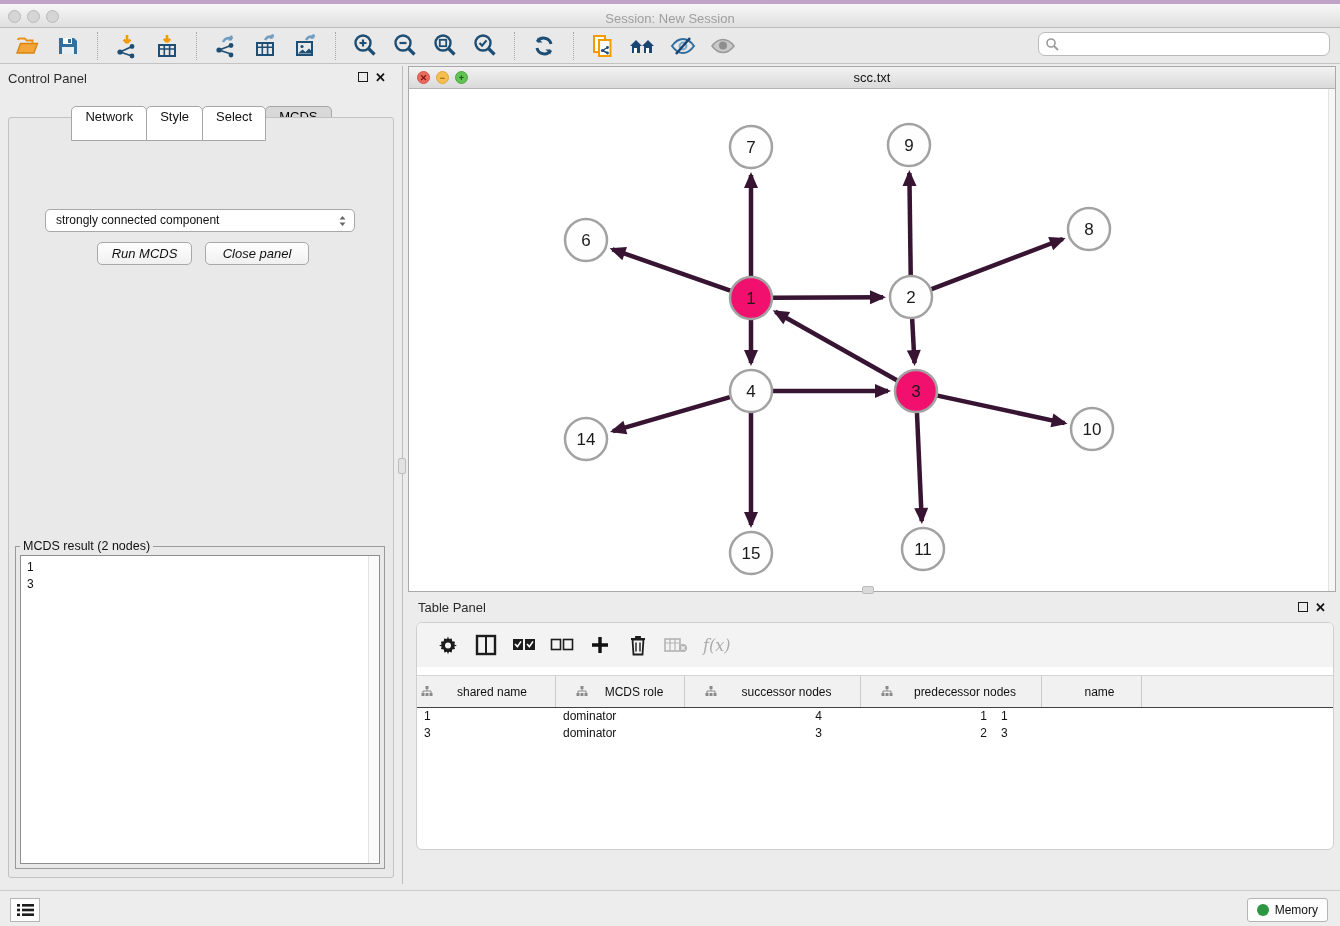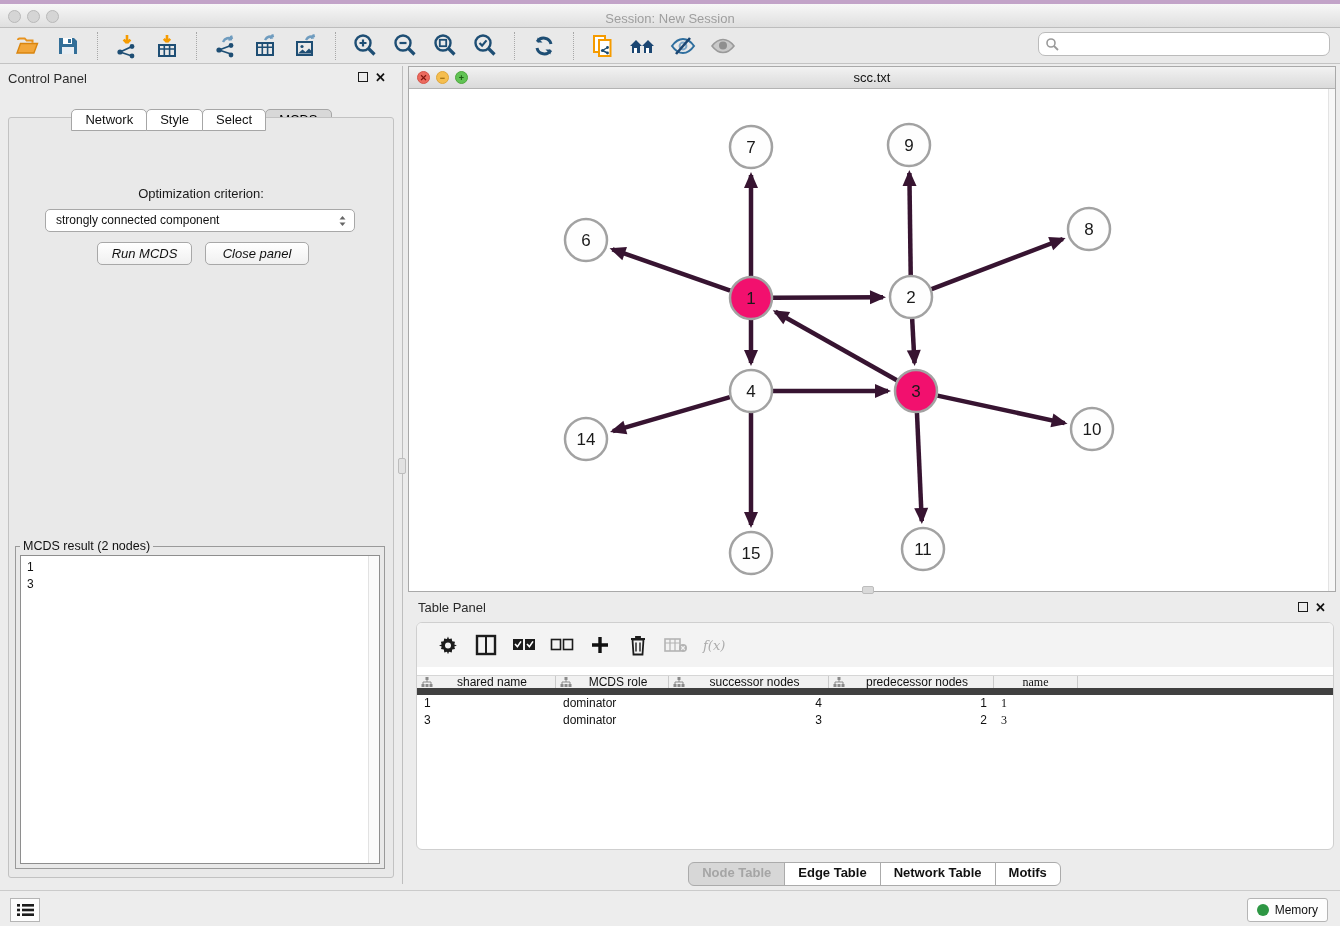--- a/index.html
+++ b/index.html
@@ -26,21 +26,21 @@
     border:1px solid #BBB; border-radius:7px; display:flex; align-items:center; padding-left:6px; }
   .search-wrap input { border:none; outline:none; flex:1; height:20px; font-size:12px; background:transparent; }
 
   
   .control-panel { position:absolute; left:6px; top:66px; width:390px; height:818px; }
   .cp-header { position:absolute; left:2px; top:2px; right:2px; height:22px; font-size:13px; color:#2A2A2A; }
   .cp-header .label { position:absolute; left:0; top:3px; }
   .panel-float { position:absolute; width:10px; height:10px; border:1.6px solid #1A1A1A; top:4px; }
   .panel-close { position:absolute; top:2px; font-size:13px; font-weight:bold; color:#111; }
   .cp-float { right:26px; } .cp-close { right:8px; }
-  .cp-tabs { position:absolute; left:0; right:0; top:30px; height:35px; display:flex; justify-content:center;align-items:flex-end; }
+  .cp-tabs { position:absolute; left:0; right:0; top:40px; height:35px; display:flex; justify-content:center; }
   .tab { border:1px solid #A6A6A6; background:#FFF; color:#111; font-size:13px; line-height:20px;
     padding:0 13px; margin-right:-1px; border-radius:5px 5px 0 0; position:relative; z-index:1; }
   .tab.selected { background:#D8D8D8; color:#000000; z-index:0; }
   .cp-body { position:absolute; left:2px; top:51px; right:2px; bottom:6px; background:#E9E9E9;
     border:1px solid #C2C2C2; border-radius:3px; }
   .opt-label { position:absolute; left:0; right:0; top:68px; text-align:center; font-size:13px; color:#1A1A1A; }
   .dropdown { position:absolute; left:36px; right:38px; top:91px; height:23px; background:#FFF;
     border:1px solid #A8A8A8; border-radius:5px; font-size:12px; color:#111; line-height:21px;
     padding-left:10px; display:flex; align-items:center; }
   .dropdown .dd-text { flex:1; }
@@ -79,29 +79,29 @@
   
   .table-panel { position:absolute; left:408px; top:594px; width:932px; height:296px; }
   .tp-header { position:absolute; left:0; top:0; right:0; height:24px; font-size:13px; color:#2A2A2A; }
   .tp-header .label { position:absolute; left:10px; top:6px; }
   .tp-float { right:32px; top:8px; } .tp-close { right:14px; top:6px; }
   .tp-container { position:absolute; left:8px; top:28px; width:918px; height:228px; background:#FFF;
     border:1px solid #CFCFCF; border-radius:6px; overflow:hidden; }
   .tp-toolbar { position:absolute; left:0; top:0; right:0; height:44px; background:#F3F3F3;
     display:flex; align-items:center; padding-left:12px; }
   .tp-tool { width:28px; height:28px; margin:0 5px; display:flex; align-items:center; justify-content:center; }
-  .fx-label { font-family:"DejaVu Serif", serif; font-style:italic; font-size:13px; color:#ABABAB; margin-left:8px; }
+  .fx-label { font-family:"DejaVu Serif", serif; font-style:italic; font-size:16px; color:#ABABAB; margin-left:8px; }
   .data-table { position:absolute; left:0; top:52px; right:0; }
   .tr { display:flex; }
-  .th-row { background:#F1F1F1; border-top:1px solid #D6D6D6; border-bottom:7px solid #404040; height:20px; }
+  .th-row { background:#F1F1F1; border-top:1px solid #D6D6D6; border-bottom:1px solid #404040; height:33px;gap:16px; }
   .th { display:flex; align-items:center; border-right:1px solid #CACACA; font-size:12px; color:#111; padding:0 4px; }
   .th .hlabel { flex:1; text-align:center; }
   .td-row { height:17px; }
   .td { font-size:12px; color:#111; line-height:17px; padding:0 7px; }
-  .c0{width:139px;} .c1{width:113px;} .c2{width:160px;} .c3{width:165px;} .c4{width:84px;font-family:Liberation Serif, serif;}
+  .c0{width:139px;} .c1{width:113px;} .c2{width:160px;} .c3{width:165px;} .c4{width:84px;}
   .cfill{flex:1; border-right:none !important;}
   .align-r { text-align:right; }
   .tp-tabs { position:absolute; left:0; right:0; top:268px; height:24px; display:flex; justify-content:center; }
   .tp-tab { border:1px solid #ABABAB; background:#FFF; color:#111; font-size:13px; font-weight:bold;
     line-height:20px; padding:0 13px; margin-right:-1px; }
   .tp-tab:first-child { border-radius:6px 0 0 6px; }
   .tp-tab:last-child { border-radius:0 6px 6px 0; }
   .tp-tab.selected { background:#D7D7D7; color:#A5A5A5; }
 
   
@@ -269,21 +269,20 @@
       <span class="panel-float cp-float"></span>
       <span class="panel-close cp-close">✕</span>
     </div>
     <div class="cp-tabs">
       <div class="tab">Network</div>
       <div class="tab">Style</div>
       <div class="tab">Select</div>
       <div class="tab selected">MCDS</div>
     </div>
     <div class="cp-body">
-      <div class="opt-label">Optimization criterion:</div>
       <div class="dropdown">
         <span class="dd-text">strongly connected component</span>
         <span class="dd-stepper">
           <svg width="9" height="14" viewBox="0 0 9 14">
               <path d="M1.5 5.5L4.5 2l3 3.5z" fill="#666"></path>
               <path d="M1.5 8.5l3 3.5 3-3.5z" fill="#666"></path>
             </svg>
         </span>
       </div>
       <div class="btn btn-run">Run MCDS</div>
@@ -469,26 +468,20 @@
         </div>
         <div class="tr td-row">
           <div class="td c0">3</div>
           <div class="td c1">dominator</div>
           <div class="td c2 align-r">3</div>
           <div class="td c3 align-r">2</div>
           <div class="td c4">3</div>
         </div>
       </div>
     </div>
-    <div class="tp-tabs">
-      <div class="tp-tab selected">Node Table</div>
-      <div class="tp-tab">Edge Table</div>
-      <div class="tp-tab">Network Table</div>
-      <div class="tp-tab">Motifs</div>
-    </div>
   </div>
 
   <div class="status-bar">
     <div class="list-btn">
       <svg width="17" height="14" viewBox="0 0 17 14">
           <rect x="0" y="1" width="3" height="2.6" fill="#1C1C1C"></rect>
           <rect x="5" y="1" width="12" height="2.6" fill="#1C1C1C"></rect>
           <rect x="0" y="5.7" width="3" height="2.6" fill="#1C1C1C"></rect>
           <rect x="5" y="5.7" width="12" height="2.6" fill="#1C1C1C"></rect>
           <rect x="0" y="10.4" width="3" height="2.6" fill="#1C1C1C"></rect>

